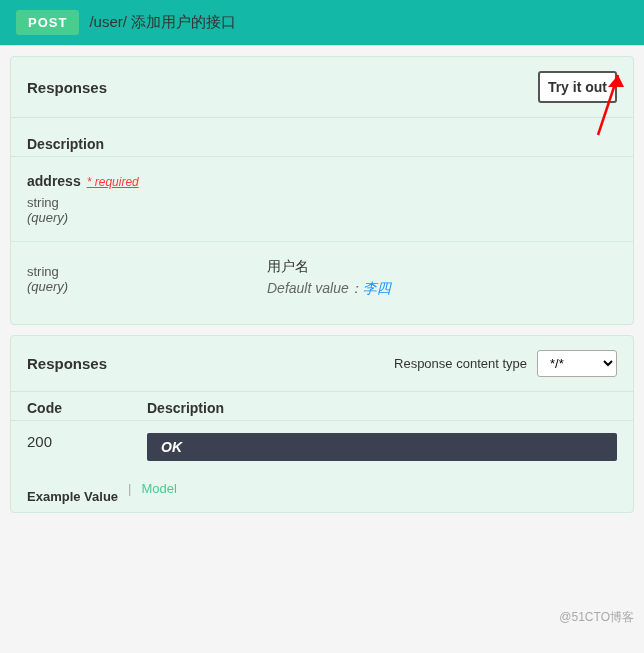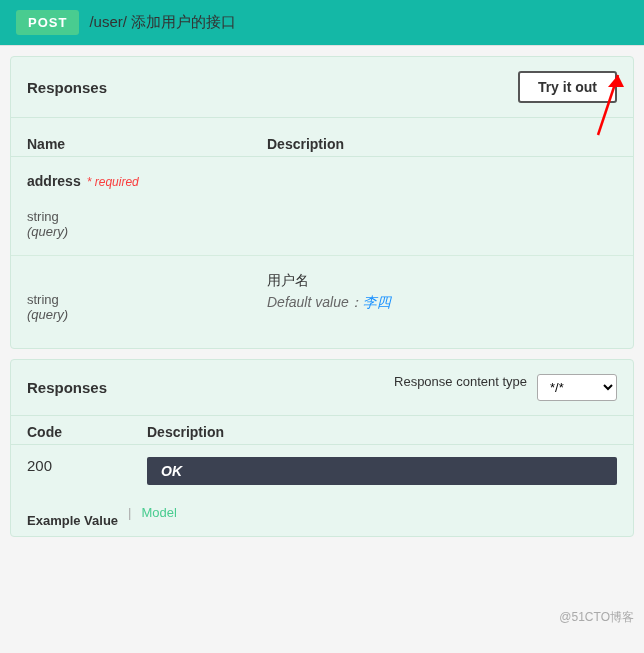--- a/index.html
+++ b/index.html
@@ -54,21 +54,21 @@
 
     .parameters-title {
       font-weight: bold;
       font-size: 15px;
       color: #333;
     }
 
     .try-it-out-btn {
       border: 2px solid #555;
       background: #fff;
-      padding: 6px 18px;
+      padding: 6px 8px;
       cursor: pointer;
       font-size: 14px;
       font-weight: bold;
       border-radius: 3px;
       color: #333;
     }
 
     .params-table {
       width: 100%;
       padding: 10px 0;
@@ -112,26 +112,27 @@
       font-weight: bold;
       color: #333;
       font-size: 14px;
     }
 
     .required-label {
       color: #f93e3e;
       font-size: 12px;
       font-style: italic;
       margin-left: 6px;
+      text-decoration: underline;
     }
 
     .param-type {
       color: #555;
       font-size: 13px;
-      margin-top: 20px;
+      margin-top: 6px;
     }
 
     .param-location {
       color: #555;
       font-size: 13px;
       font-style: italic;
     }
 
     .param-desc-col {
       flex: 1;
@@ -169,21 +170,21 @@
     }
 
     .responses-title {
       font-weight: bold;
       font-size: 15px;
       color: #333;
     }
 
     .content-type-area {
       display: flex;
-      align-items: flex-start;
+      align-items: center;
       gap: 10px;
     }
 
     .content-type-label {
       font-size: 13px;
       color: #333;
     }
 
     .content-type-select {
       border: 1px solid #aaa;
@@ -304,21 +305,20 @@
   </div>
 
   <div class="parameters-section">
     <div class="parameters-header">
       <span class="parameters-title">Responses</span>
       <button class="try-it-out-btn">Try it out</button>
     </div>
 
     <div class="params-table">
       <div class="params-col-headers">
-        <div class="col-name">Name</div>
         <div class="col-desc">Description</div>
       </div>
 
       <div class="param-row">
         <div class="param-name-col">
           <div>
             <span class="param-name">address</span><span class="required-label">* required</span>
           </div>
           <div class="param-type">string</div>
           <div class="param-location">(query)</div>

